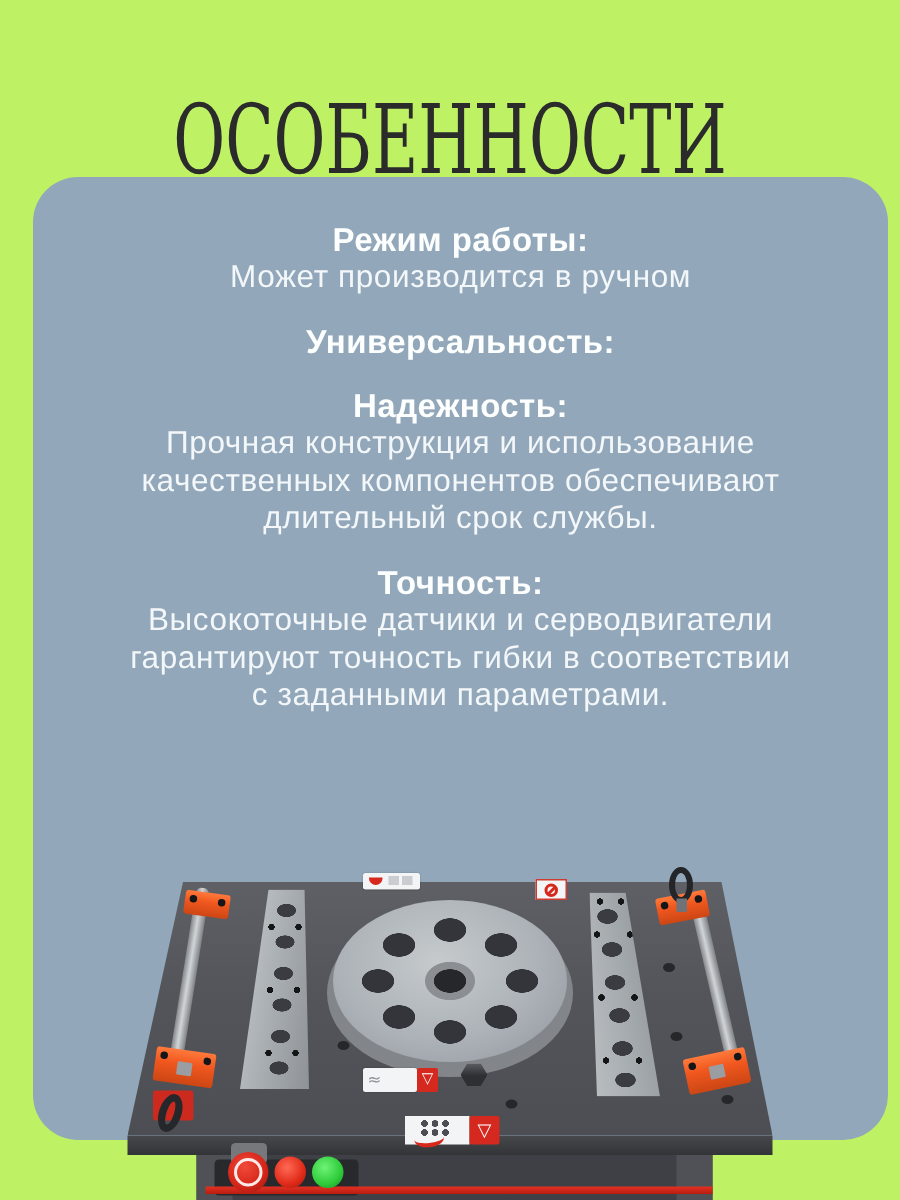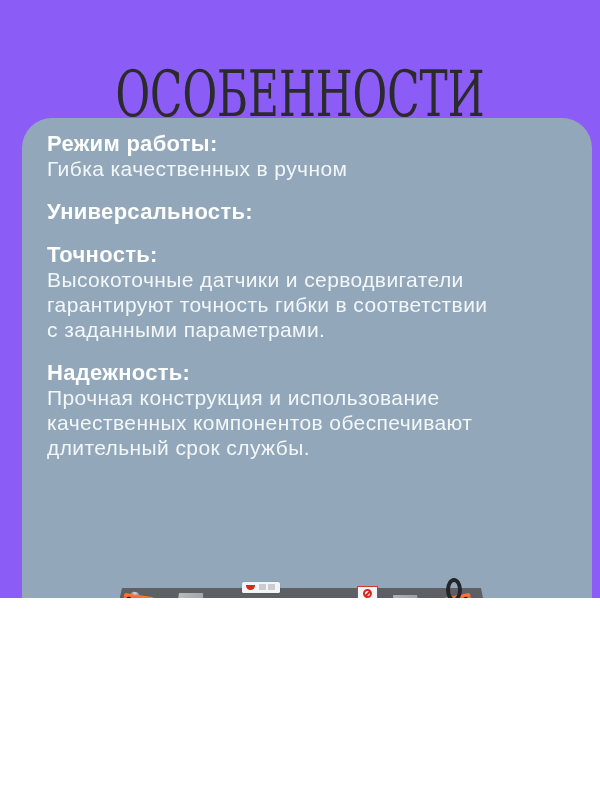--- a/index.html
+++ b/index.html
@@ -1,26 +1,26 @@
 <!DOCTYPE html>
 <html><head>
 <meta charset="utf-8">
 <style>
   html,body{margin:0;padding:0;background:#ffffff;}
-  .page{position:relative;width:600px;height:598px;background:#8b5cf6;overflow:hidden;
+  .page{position:relative;width:600px;height:800px;background:#bef264;overflow:hidden;
         font-family:"Liberation Sans",sans-serif;}
 
   
   .title{position:absolute;top:16px;left:0;width:600px;text-align:center;
          font-family:"DejaVu Serif",serif;font-weight:500;font-size:64px;line-height:70px;
          color:#2b2b2b;transform:scaleX(0.66);letter-spacing:0px;}
 
   
   .card{position:absolute;left:22px;top:118px;width:570px;height:642px;background:#92a8ba;
-        border-radius:30px;box-sizing:border-box;padding:13px 25px;color:#f7fafc;z-index:1;}
+        border-radius:30px;box-sizing:border-box;padding:29px 25px;color:#f7fafc;z-index:1;text-align:center;}
   .feature + .feature{margin-top:18px;}
   .feature h2{margin:0;font-size:22px;line-height:25px;font-weight:bold;letter-spacing:.3px;color:#fdfefe;}
   .feature p{margin:0;font-size:21px;line-height:25px;font-weight:400;letter-spacing:.4px;
              white-space:pre-line;color:#f3f7fa;}
 
   
   .machine{position:absolute;left:85px;top:582px;width:430px;height:218px;z-index:2;}
   .machine *{position:absolute;}
 
   .m-table{left:0;top:0;width:430px;height:175px;
@@ -157,36 +157,36 @@
 </head>
 <body>
 
 <div class="page">
 
   <h1 class="title">ОСОБЕННОСТИ</h1>
 
   <div class="card">
     <div class="feature">
       <h2>Режим работы:</h2>
-      <p>Гибка качественных в ручном</p>
+      <p>Может производится в ручном</p>
     </div>
     <div class="feature">
       <h2>Универсальность:</h2>
+    </div>
+    <div class="feature">
+      <h2>Надежность:</h2>
+      <p>Прочная конструкция и использование
+качественных компонентов обеспечивают
+длительный срок службы.</p>
     </div>
     <div class="feature">
       <h2>Точность:</h2>
       <p>Высокоточные датчики и серводвигатели
 гарантируют точность гибки в соответствии
 с заданными параметрами.</p>
-    </div>
-    <div class="feature">
-      <h2>Надежность:</h2>
-      <p>Прочная конструкция и использование
-качественных компонентов обеспечивают
-длительный срок службы.</p>
     </div>
   </div>
 
   <div class="machine">
     <div class="m-table"></div>
     <div class="m-table-edge"></div>
     <div class="m-body"></div>
     <div class="m-body-pillar-l"></div>
     <div class="m-body-pillar-r"></div>
     <div class="m-recess"></div>

